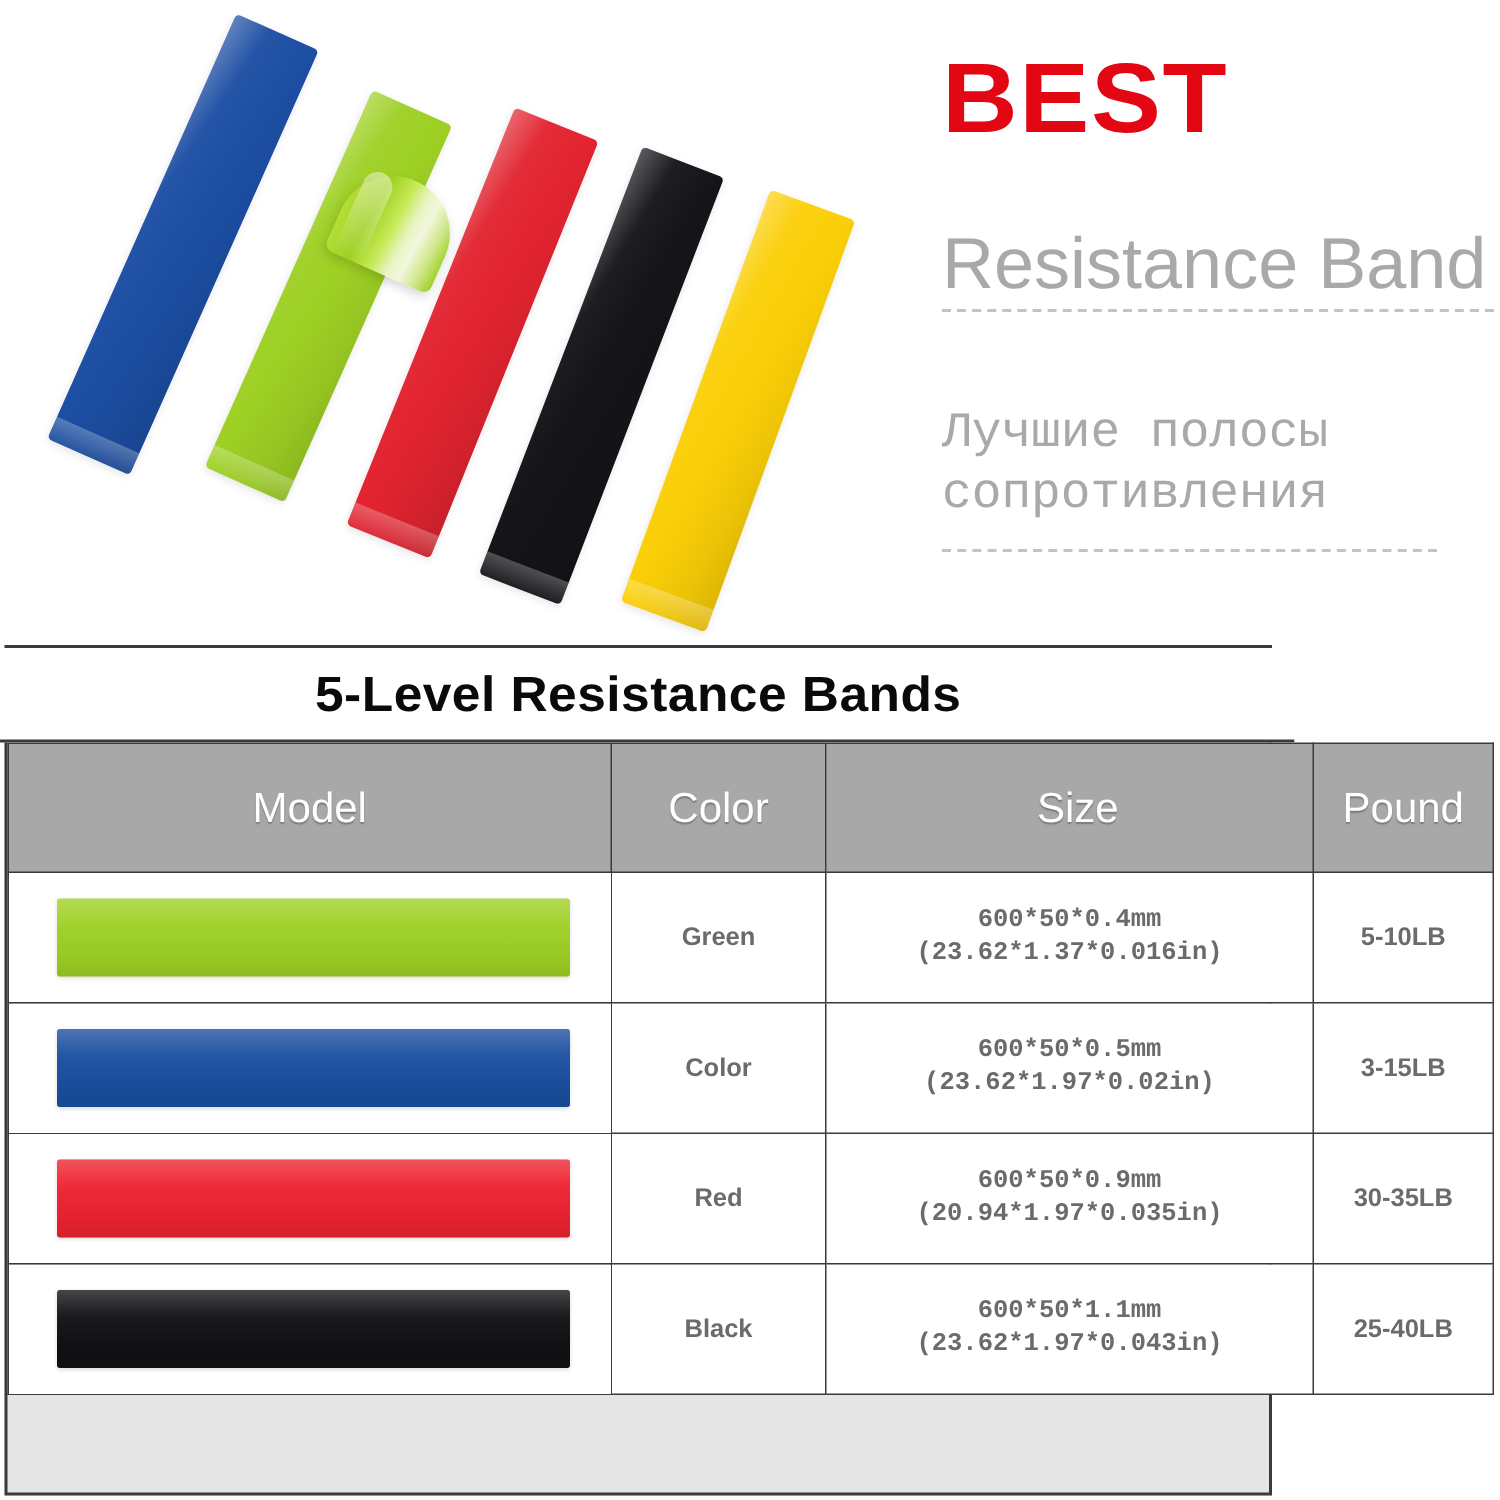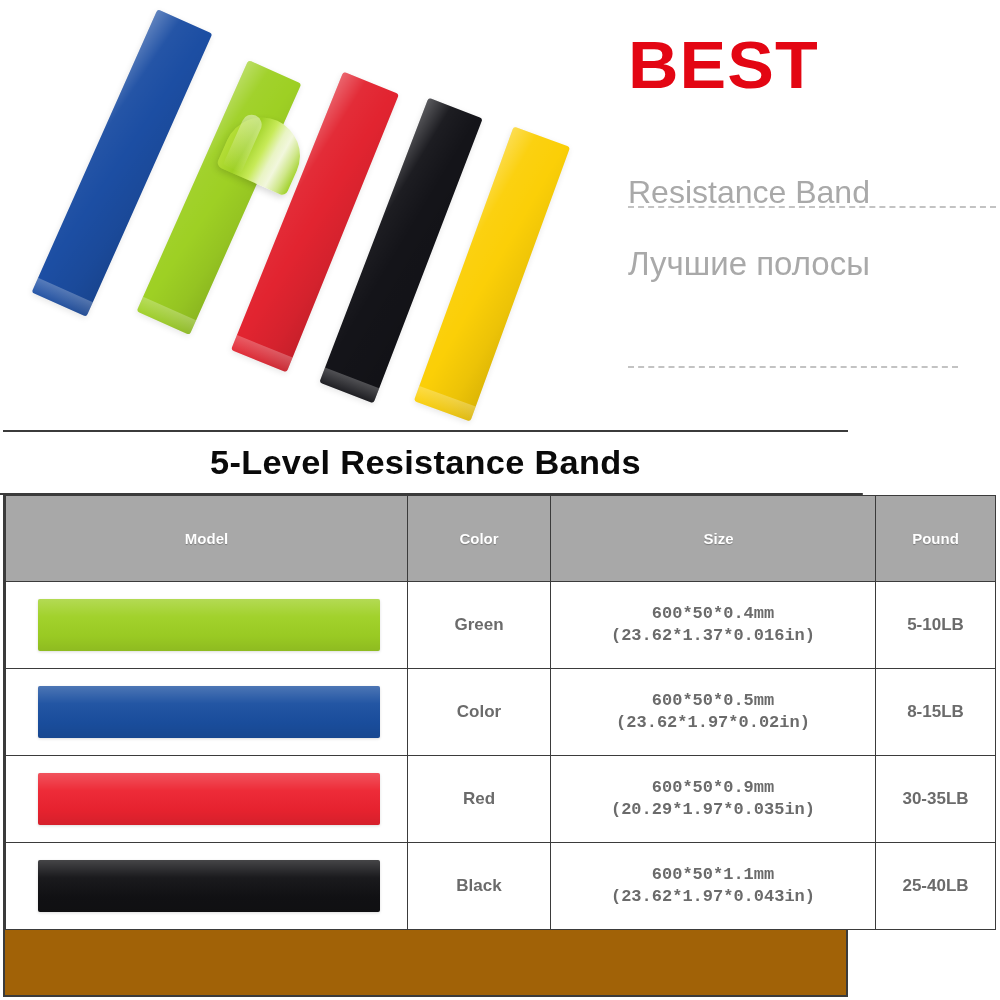--- a/index.html
+++ b/index.html
@@ -57,40 +57,40 @@
   
   .hero-text{position:absolute;left:620px;top:0;width:380px;height:430px;}
   .best{
     position:absolute;left:8px;top:32px;
     font-size:66px;line-height:66px;font-weight:bold;
     letter-spacing:1px;
     font-family:"Liberation Sans Narrow","Liberation Sans",sans-serif;
     transform:scaleX(1.06);transform-origin:left center;
   }
   .tagline-en{
-    position:absolute;left:8px;top:172px;
-    font-size:32px;line-height:40px;color:#a9a9a9;font-weight:400;
+    position:absolute;left:8px;top:157px;
+    font-size:48px;line-height:40px;color:#a9a9a9;font-weight:400;
     white-space:nowrap;
   }
   .dash-line{
     position:absolute;height:0;border-top:2px dashed #c3c3c3;
   }
   #dash-1{left:8px;top:206px;width:368px;}
   .tagline-ru{
-    position:absolute;left:8px;top:243px;width:372px;
-    font-size:33px;line-height:41px;color:#a9a9a9;font-weight:400;
+    position:absolute;left:8px;top:268px;width:372px;
+    font-size:33px;line-height:41px;color:#a9a9a9;font-weight:400;font-family:Liberation Mono, monospace;
   }
   #dash-2{left:8px;top:366px;width:330px;}
 
   
   .table-wrap{
     position:absolute;left:3px;top:430px;width:845px;height:567px;
     border:2px solid #3b3b3b;
     box-sizing:border-box;
-    background:#a16207;
+    background:#e5e5e5;
   }
   .table-title{
     height:61px;line-height:61px;
     text-align:center;
     font-size:33px;font-weight:bold;color:#0a0a0a;
     font-family:"Liberation Sans Narrow","Liberation Sans",sans-serif;
     letter-spacing:0.3px;
     transform:scaleX(1.04);
     border-bottom:2px solid #3b3b3b;
     background:#fff;
@@ -100,22 +100,22 @@
     width:100%;border-collapse:collapse;table-layout:fixed;
   }
   table.spec col.c-model {width:402px;}
   table.spec col.c-color {width:143px;}
   table.spec col.c-size  {width:325px;}
   table.spec col.c-pound {width:120px;}
 
   table.spec th{
     background:#a8a8a8;
     color:#ffffff;
-    font-size:15px;
-    font-weight:bold;
+    font-size:28px;
+    font-weight:normal;
     height:83px;
     border:1px solid #3b3b3b;
     text-shadow:0 1px 1px rgba(0,0,0,0.28);
     text-align:center;
     vertical-align:middle;
   }
   table.spec td{
     border:1px solid #3b3b3b;
     height:84px;
     text-align:center;
@@ -173,20 +173,21 @@
         <div class="tip"></div>
       </div>
     </div>
 
     <div class="hero-text">
       <div class="best" id="best-badge" style="color: rgb(227, 6, 19);">BEST</div>
       <div class="tagline-en" style="color: rgb(169, 169, 169);">Resistance Band</div>
       <div class="dash-line" id="dash-1"></div>
       <div class="tagline-ru" style="color: rgb(169, 169, 169);">
         <span>Лучшие полосы</span><br>
+        <span>сопротивления</span>
       </div>
       <div class="dash-line" id="dash-2"></div>
     </div>
   </div>
 
   <div class="table-wrap">
     <div class="table-title">5-Level Resistance Bands</div>
 
     <table class="spec">
       <colgroup>
@@ -227,36 +228,36 @@
               <div class="swatch" id="sw-1" style="background: rgb(26, 79, 160);">
                 <div class="sw-sheen"></div>
               </div>
             </div>
           </td>
           <td>Color</td>
           <td class="size-cell">
             <span>600*50*0.5mm</span><br>
             <span>(23.62*1.97*0.02in)</span>
           </td>
-          <td>8-15LB</td>
+          <td>3-15LB</td>
         </tr>
 
 
         <tr>
           <td class="model-cell">
             <div class="swatch-holder">
               <div class="swatch" id="sw-3" style="background: rgb(237, 35, 48);">
                 <div class="sw-sheen"></div>
               </div>
             </div>
           </td>
           <td>Red</td>
           <td class="size-cell">
             <span>600*50*0.9mm</span><br>
-            <span>(20.29*1.97*0.035in)</span>
+            <span>(20.94*1.97*0.035in)</span>
           </td>
           <td>30-35LB</td>
         </tr>
 
         <tr>
           <td class="model-cell">
             <div class="swatch-holder">
               <div class="swatch" id="sw-4" style="background: rgb(17, 17, 20);">
                 <div class="sw-sheen"></div>
               </div>

